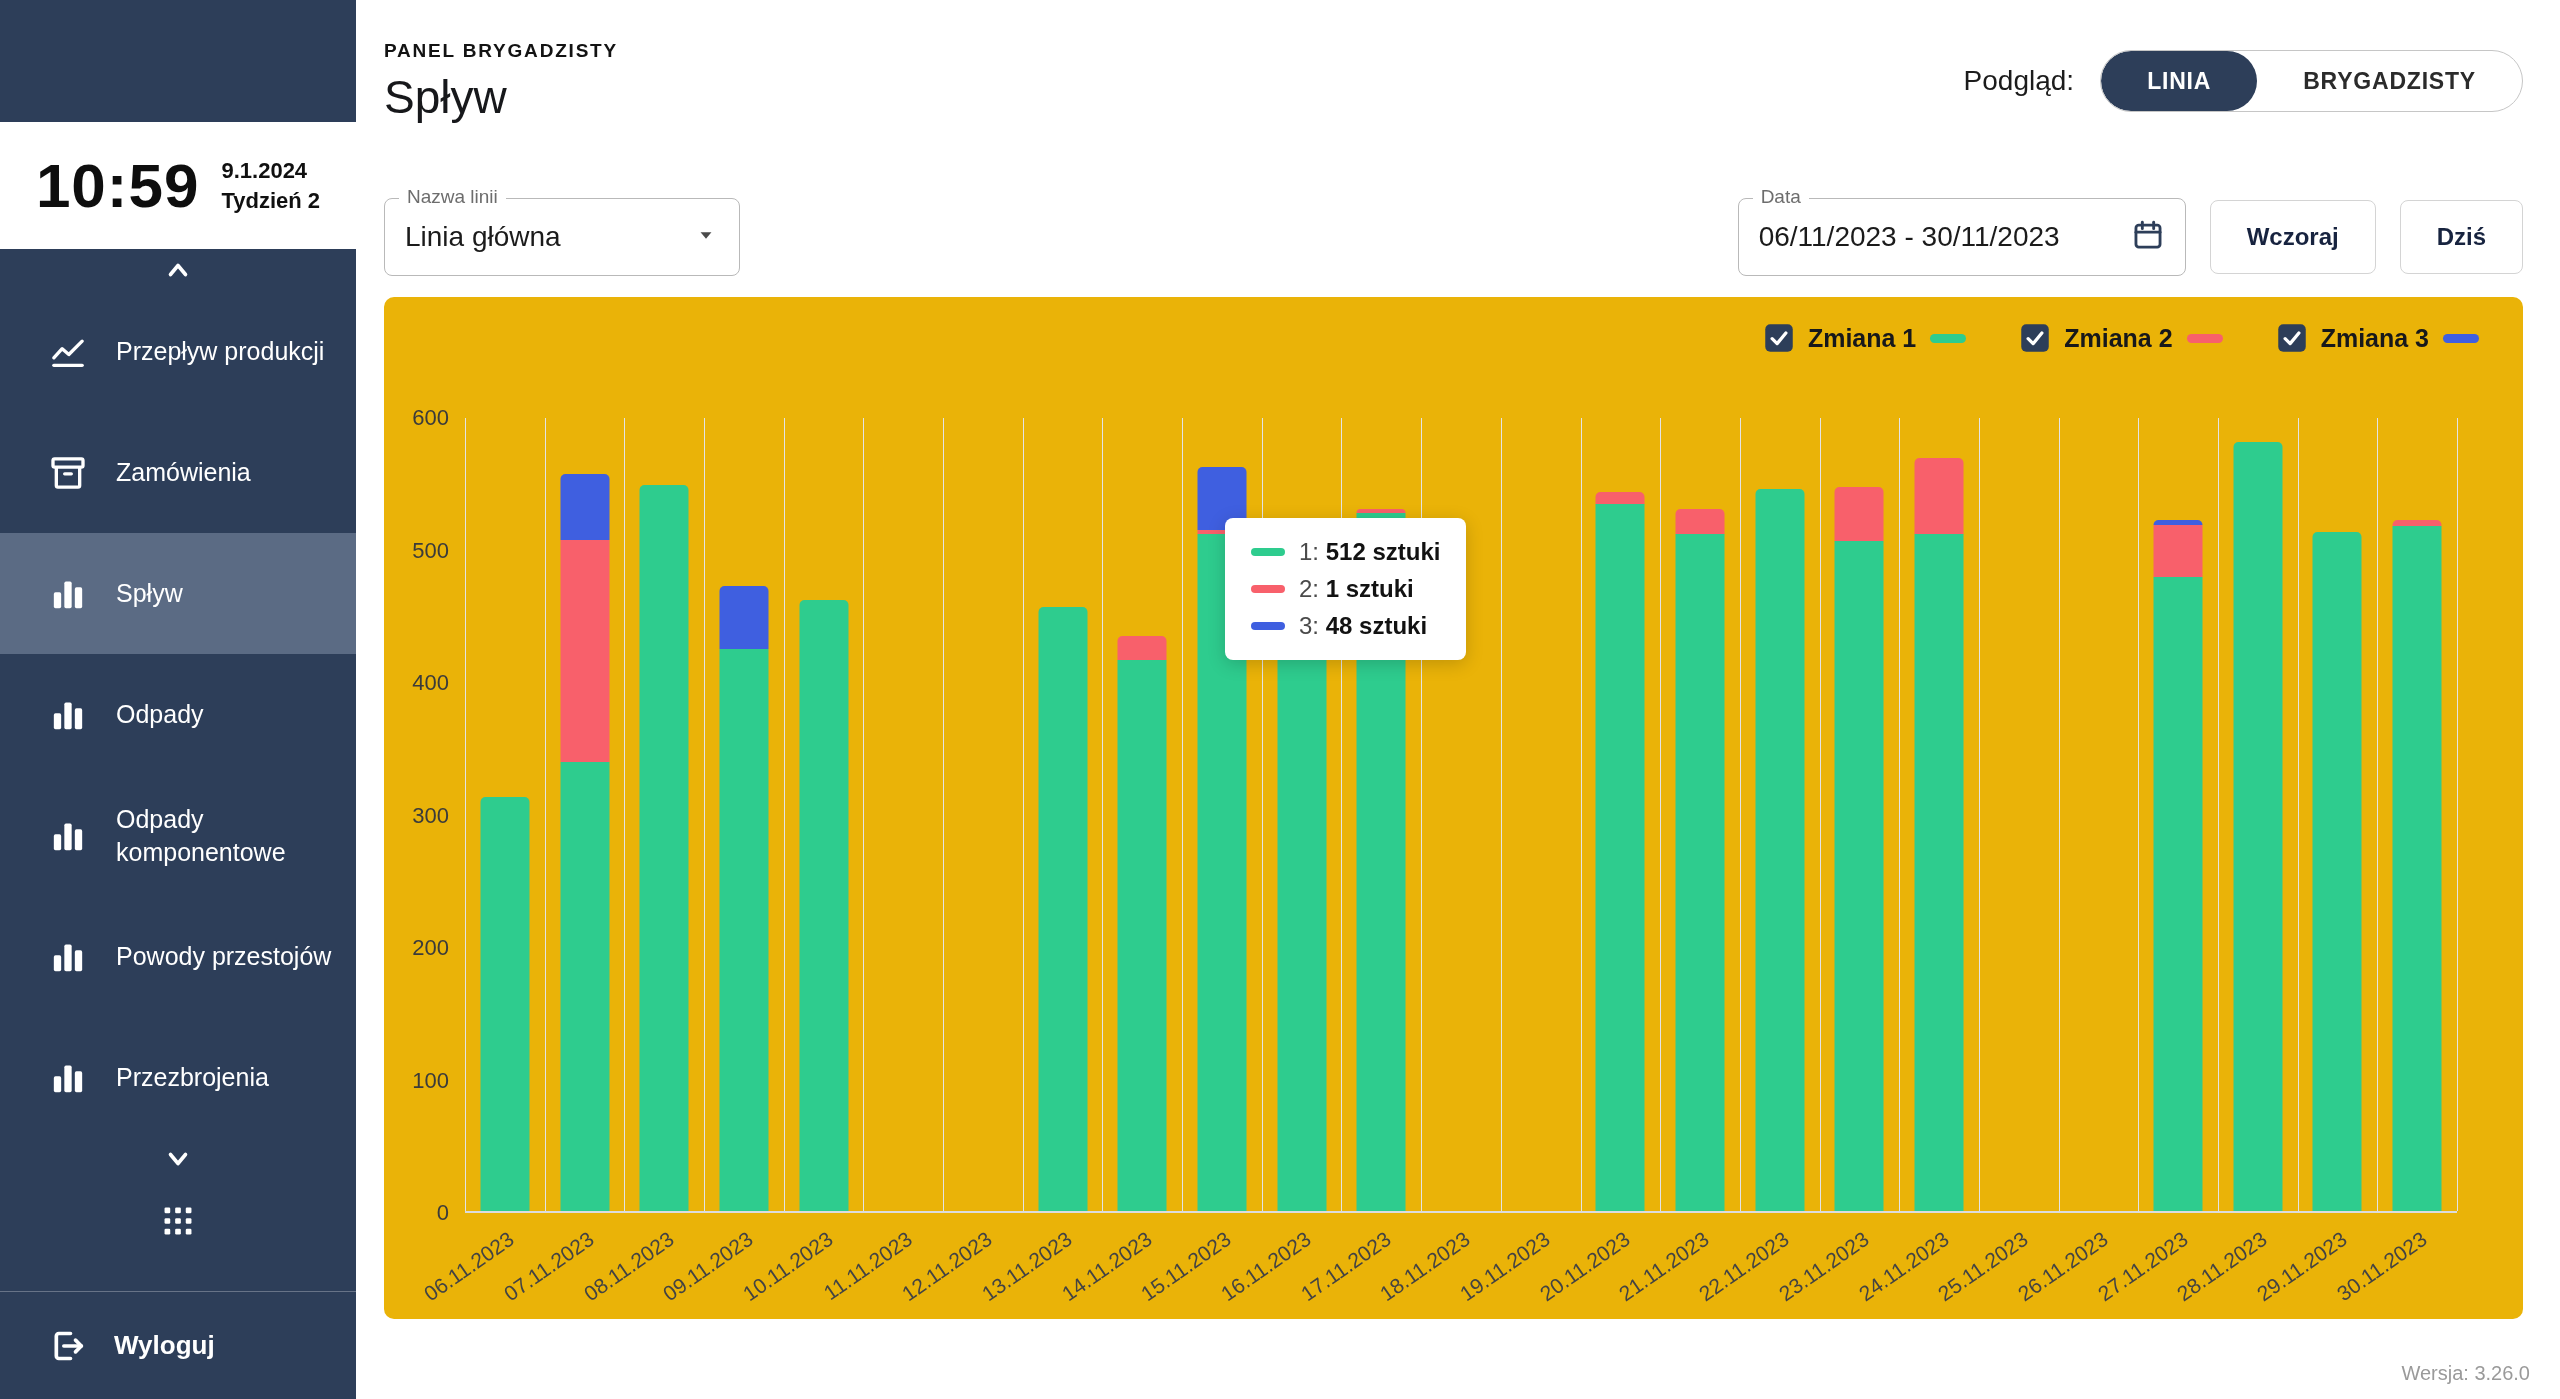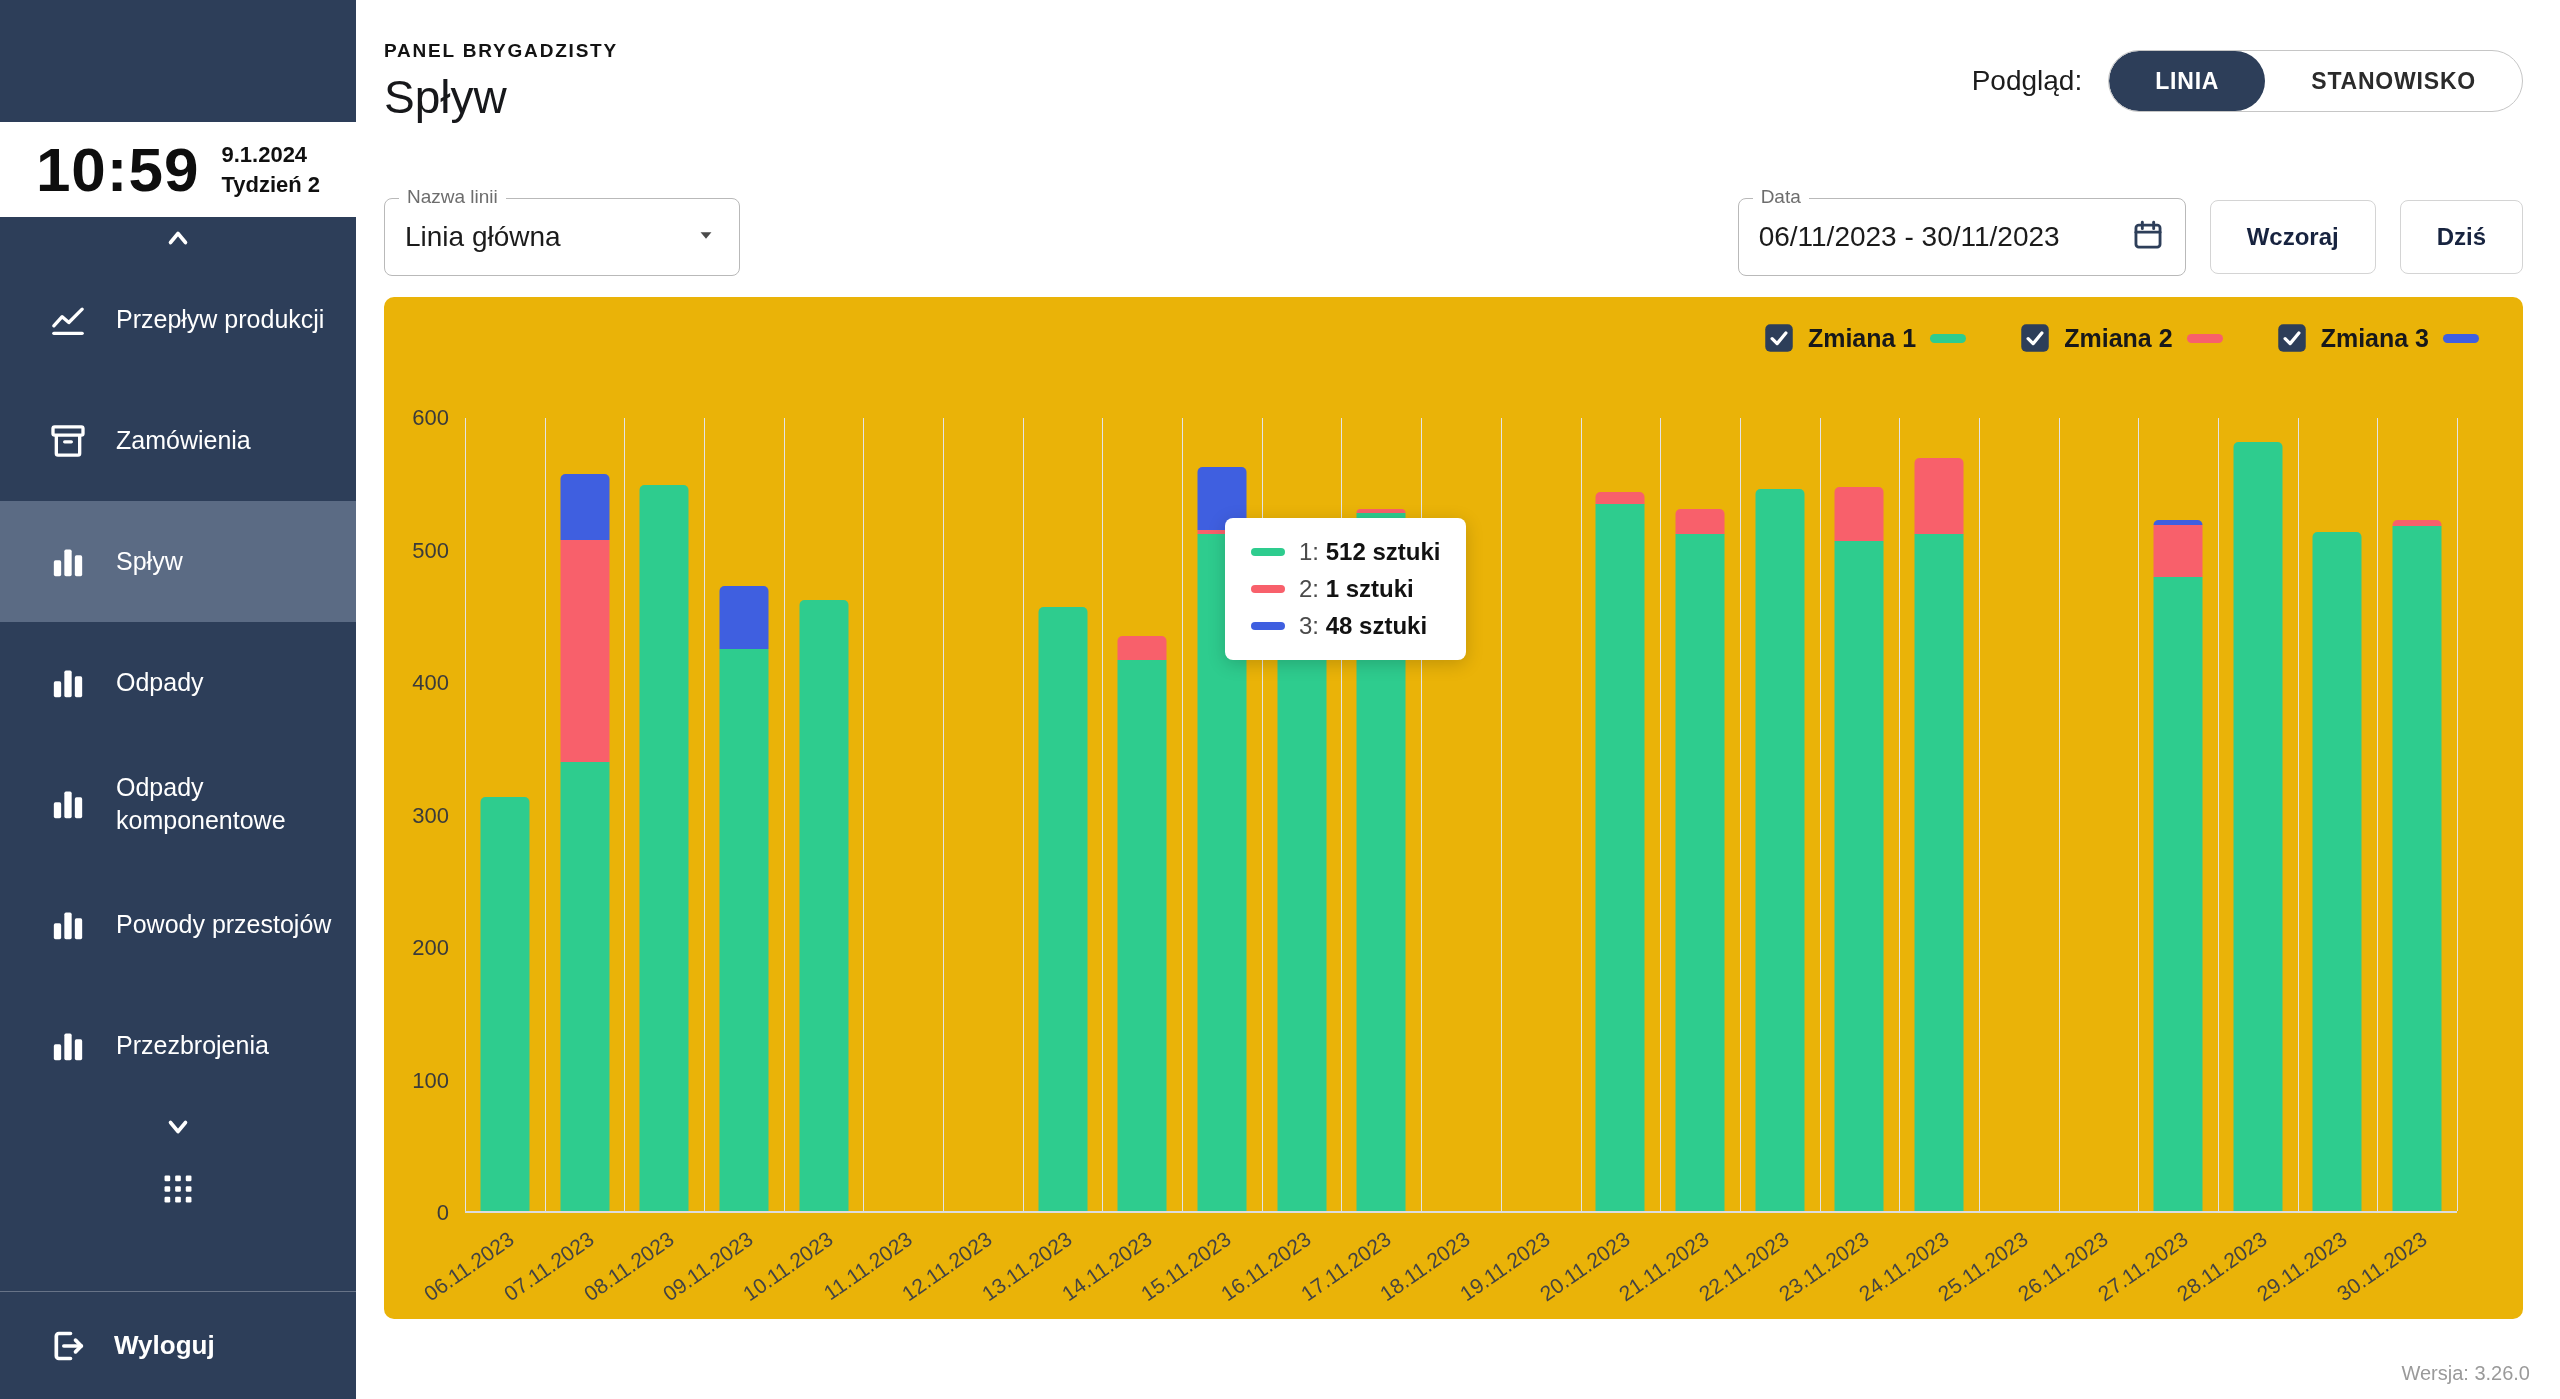--- a/index.html
+++ b/index.html
@@ -3,21 +3,21 @@
 <meta charset="utf-8">
 <style>
   *{box-sizing:border-box}
   html,body{margin:0;padding:0}
   body{font-family:"Liberation Sans","DejaVu Sans",sans-serif;background:#fff;color:#1a1a1a}
   .screen{position:relative;width:2560px;height:1399px;overflow:hidden;background:#fff}
 
   
   .sidebar{position:absolute;left:0;top:0;bottom:0;width:356px;background:#2d3e59;color:#fff;display:flex;flex-direction:column}
   .sidebar-top{height:122px;flex:none}
-  .clock{height:95px;flex:none;background:#fff;color:#0e0e0e;display:flex;align-items:center;justify-content:center;gap:22px}
+  .clock{height:127px;flex:none;background:#fff;color:#0e0e0e;display:flex;align-items:center;justify-content:center;gap:22px}
   .clock-time{font-size:62px;font-weight:700;letter-spacing:1px}
   .clock-meta{display:flex;flex-direction:column;font-size:22px;font-weight:700;line-height:1.35;color:#101010;text-align:left}
   .chev{display:flex;justify-content:center;align-items:center;height:42px;flex:none;cursor:pointer}
   .nav{display:flex;flex-direction:column;flex:none}
   .nav-item{display:flex;align-items:center;gap:28px;height:121px;padding:0 18px 0 48px;cursor:pointer}
   .nav-item.active{background:#5b6b84}
   .nav-icon{width:40px;height:40px;flex:none;display:flex;align-items:center;justify-content:center}
   .nav-label{font-size:25px;font-weight:500;line-height:1.3}
   .apps{display:flex;justify-content:center;margin-top:22px;flex:none;cursor:pointer}
   .sb-spacer{flex:1}
@@ -193,21 +193,21 @@
   </aside>
 
   <main class="main">
     <div class="breadcrumb">PANEL BRYGADZISTY</div>
     <h1 class="page-title" style="margin:0">Spływ</h1>
 
     <div class="view-row">
       <span class="view-label">Podgląd:</span>
       <div class="toggle">
         <div class="toggle-opt active">LINIA</div>
-        <div class="toggle-opt">STANOWISKO</div>
+        <div class="toggle-opt">BRYGADZISTY</div>
       </div>
     </div>
 
     <div class="filters">
       <div class="field select-field">
         <span class="field-label">Nazwa linii</span>
         <span class="field-value">Linia główna</span>
         <span>
           <svg width="26" height="26" viewBox="0 0 24 24" fill="#4a4a4a">
               <path d="M7 9.5 l5 6 5 -6 z"></path>

